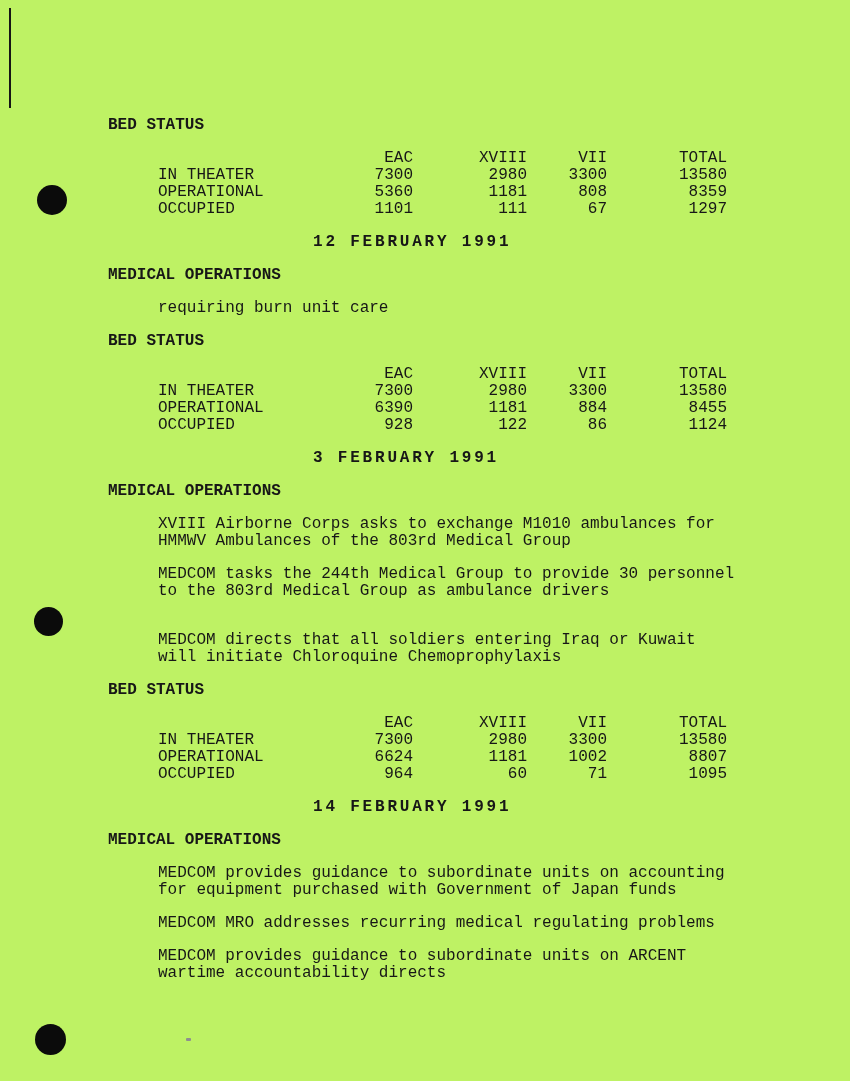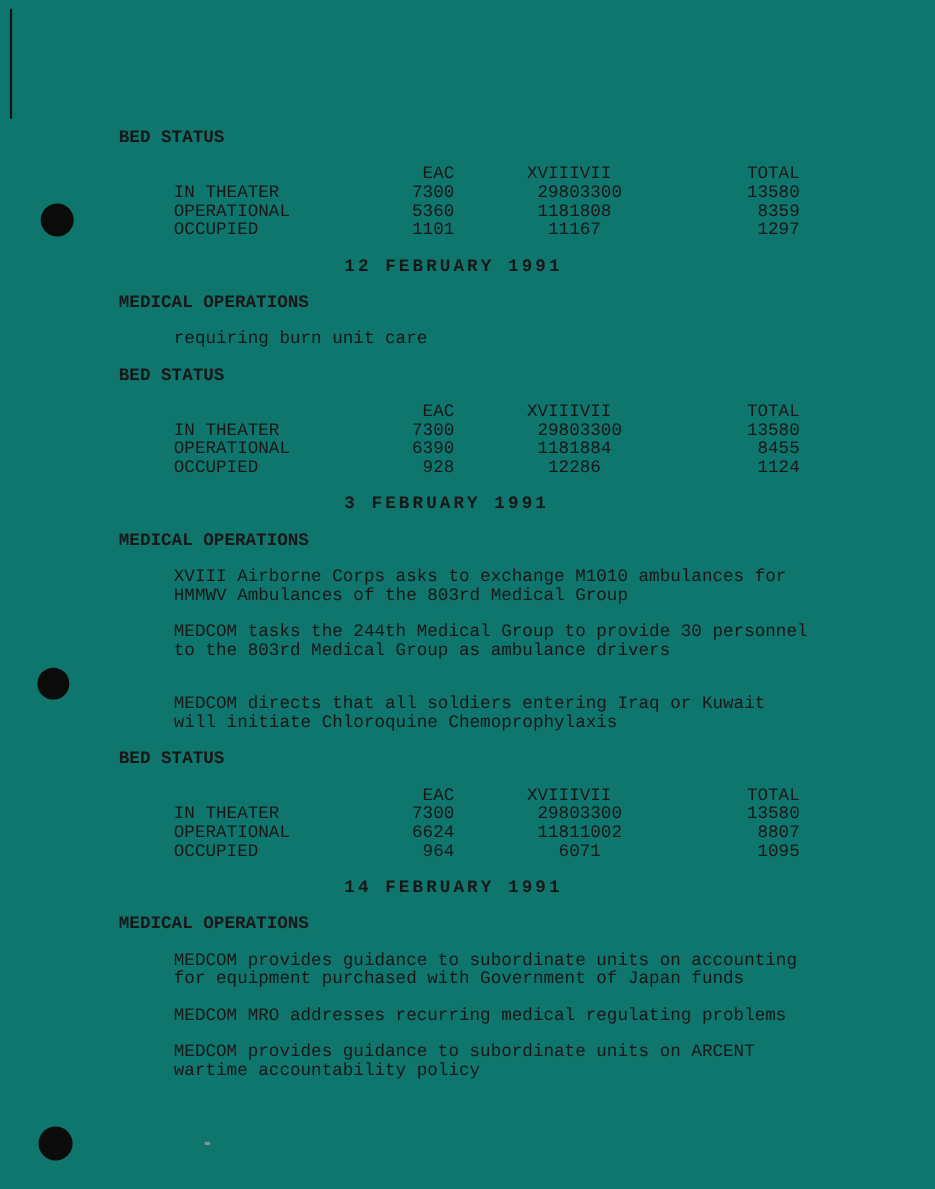--- a/index.html
+++ b/index.html
@@ -1,40 +1,40 @@
 <!DOCTYPE html>
 <html><head>
 <meta charset="utf-8">
 <style>
   html, body { margin:0; padding:0; background:#ffffff; }
   .page {
     position:relative;
     width:850px; height:1081px;
-    background:#0f766e;
+    background:#bef264;
     overflow:hidden;
     font-family:"Liberation Mono","DejaVu Sans Mono",monospace;
     color:#171717;
   }
   .content {
     position:absolute; top:117px; left:108px; width:660px;
     font-size:16px; line-height:17px;
   }
   .heading {
     font-weight:bold; margin:0 0 16px 0; white-space:nowrap;
   }
   .date-heading {
     font-weight:bold; letter-spacing:2.8px;
     margin:0 0 16px 205px; white-space:nowrap;
   }
   .btable { margin:0 0 16px 0; }
   .brow { display:flex; }
   .blabel { width:262px; padding-left:50px; box-sizing:border-box; white-space:nowrap; }
   .bc1 { width:43px;  text-align:right; white-space:nowrap; }
   .bc2 { width:114px; text-align:right; white-space:nowrap; }
-  .bc3 { width:80px;  text-align:left; white-space:nowrap; }
+  .bc3 { width:80px;  text-align:right; white-space:nowrap; }
   .bc4 { width:120px; text-align:right; white-space:nowrap; }
   .para { margin:0 0 16px 50px; }
   .para.mb-lg { margin-bottom:32px; }
   .pline { white-space:nowrap; }
   .scan-line {
     position:absolute; left:9px; top:8px; width:2px; height:100px;
     background:#151515;
   }
   .hole {
     position:absolute; border-radius:50%; background:#0b0b0b;
@@ -195,18 +195,18 @@
       <div class="heading">MEDICAL OPERATIONS</div>
       <div class="para">
         <div class="pline">MEDCOM provides guidance to subordinate units on accounting</div>
         <div class="pline">for equipment purchased with Government of Japan funds</div>
       </div>
       <div class="para">
         <div class="pline">MEDCOM MRO addresses recurring medical regulating problems</div>
       </div>
       <div class="para">
         <div class="pline">MEDCOM provides guidance to subordinate units on ARCENT</div>
-        <div class="pline">wartime accountability policy</div>
+        <div class="pline">wartime accountability directs</div>
       </div>
     </div>
 
   </div>
 </div>
 
 </body></html>

